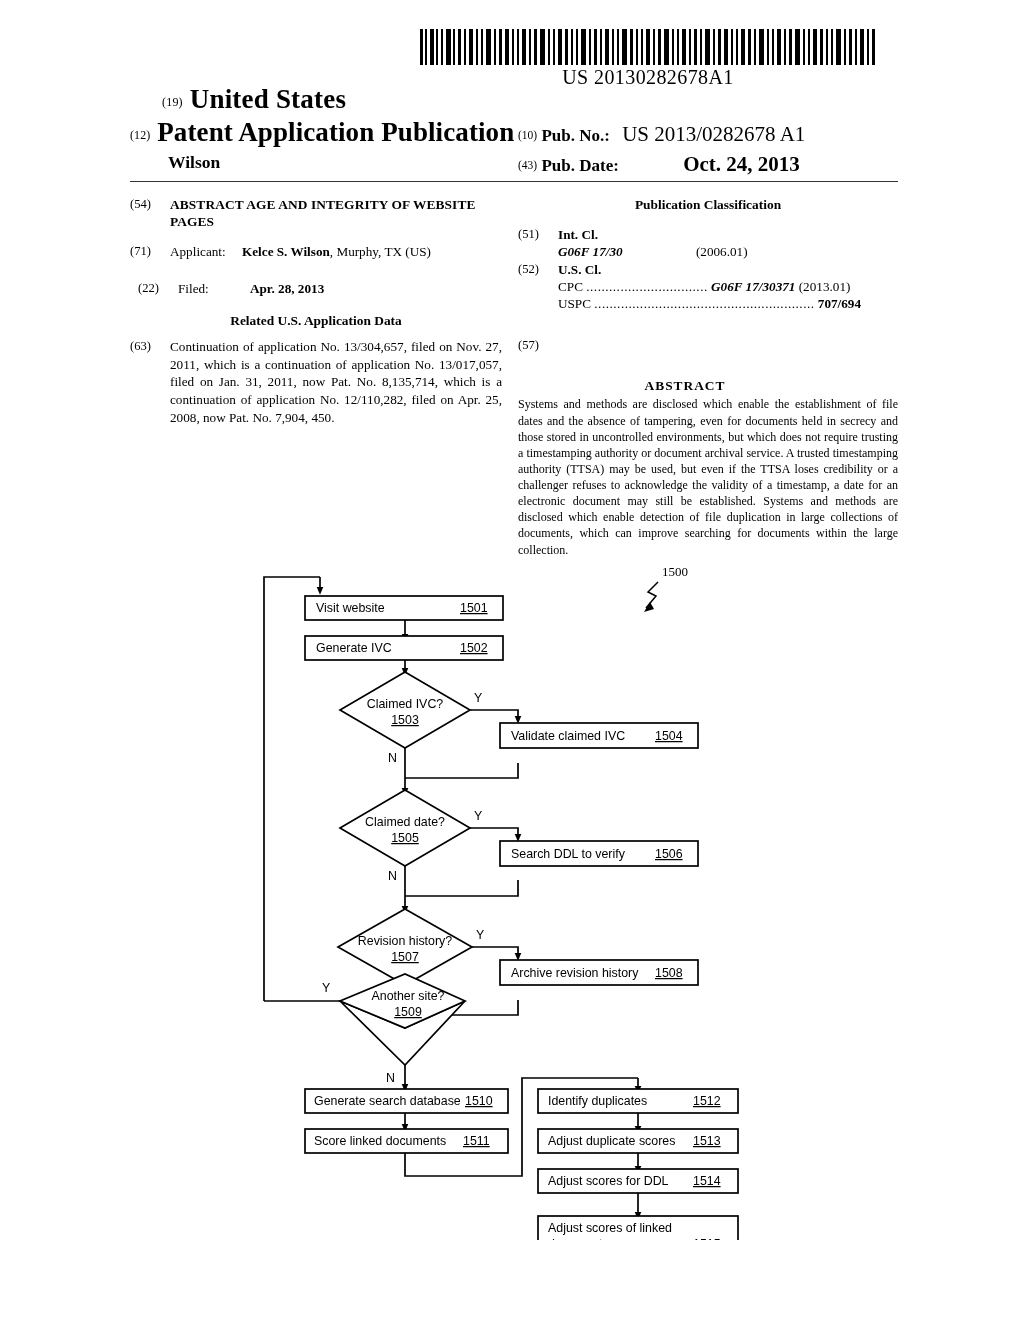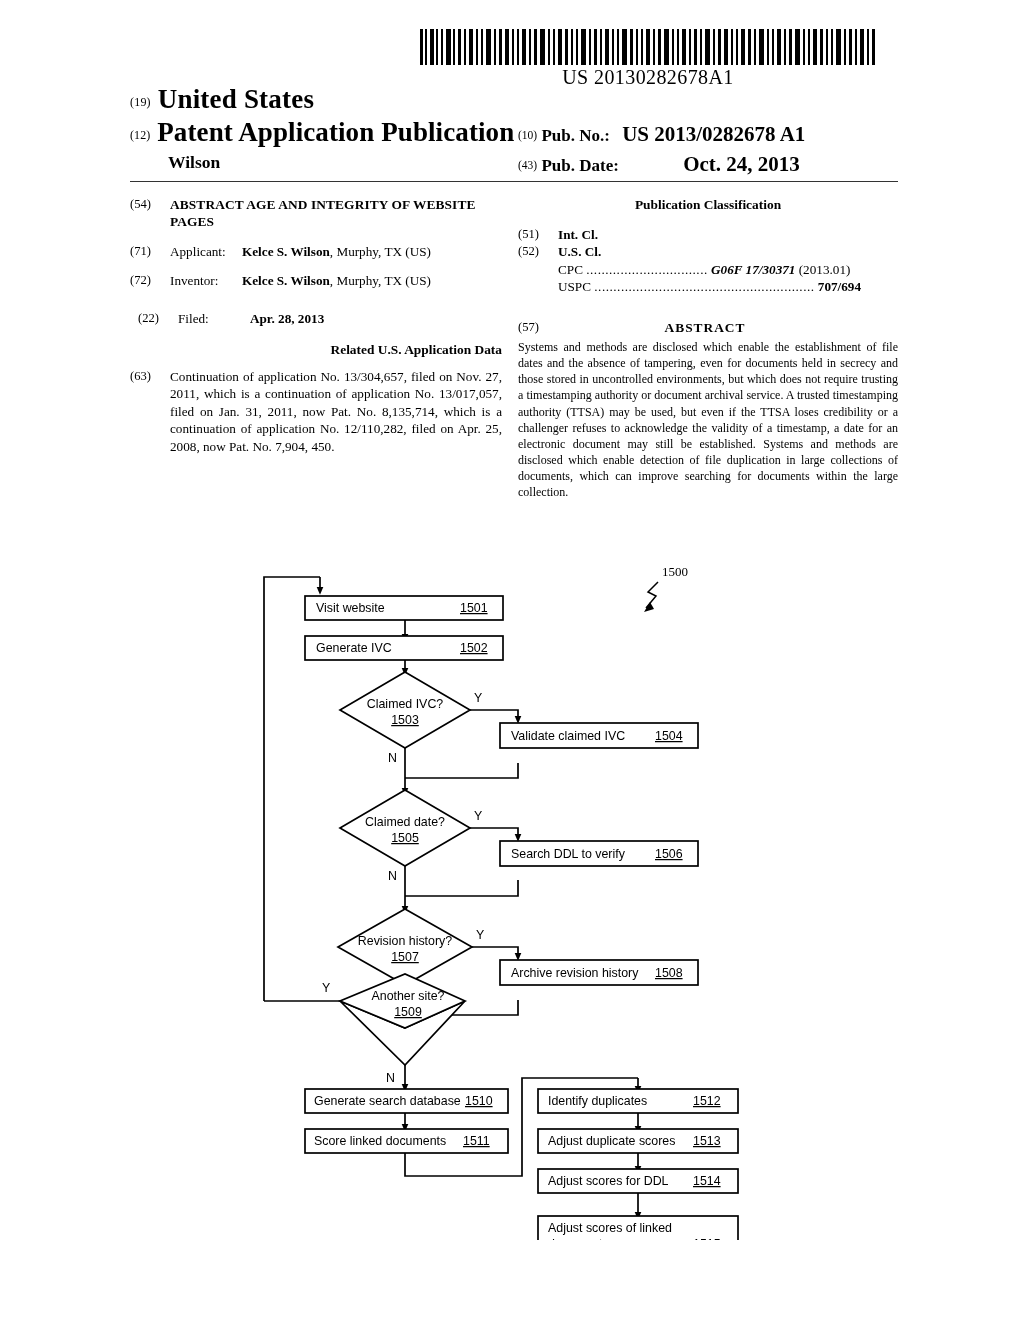--- a/index.html
+++ b/index.html
@@ -54,21 +54,21 @@
     font-family: "Liberation Serif", serif;
   }
   #line-united-states {
     position: absolute;
     left: 0;
     top: 0;
     font-weight: bold;
     font-size: 27px;
     letter-spacing: 0.2px;
   }
-  #line-united-states .kind-code { font-weight: normal; font-size: 12px; }
+  #line-united-states .kind-code { font-weight: normal; font-size: 12px; margin-left: 32px; }
   #line-pap {
     position: absolute;
     left: 0;
     top: 33px;
     font-weight: bold;
     font-size: 27px;
     letter-spacing: 0.1px;
   }
   #line-pap .kind-code { font-weight: normal; font-size: 12px; }
   #inventor-surname {
@@ -80,21 +80,21 @@
   }
   #pub-no-row {
     position: absolute;
     left: 388px;
     top: 38px;
     font-size: 17px;
     white-space: nowrap;
   }
   #pub-no-row .lbl { font-weight: bold; }
   #pub-no-row .val {
-    font-weight: bold;
+    font-weight: normal;
     font-size: 21px;
     margin-left: 8px;
     margin-top: 28px;
   }
   #pub-date-row {
     position: absolute;
     left: 388px;
     top: 68px;
     font-size: 17px;
     white-space: nowrap;
@@ -149,40 +149,41 @@
   .bold { font-weight: bold; }
   .bolditalic { font-weight: bold; font-style: italic; }
 
   #title-54 {
     font-weight: bold;
     font-size: 13.4px;
     letter-spacing: 0.1px;
     line-height: 1.3;
   }
   .section-heading {
-    text-align: right;
+    text-align: center;
     font-weight: bold;
     font-size: 13.4px;
     margin: 14px 0 9px 0;
   }
   #related-app-data-row .field-body {
     text-align: justify;
     line-height: 1.33;
   }
   #pub-classification-heading {
     text-align: center;
     font-weight: bold;
     font-size: 13.4px;
     margin-bottom: 12px;
   }
   .cls-line { white-space: nowrap; }
   .dots { letter-spacing: 0.5px; }
   #abstract-heading-row {
     display: flex;
     margin-bottom: 2px;
+    flex-direction: column;
   }
   #abstract-heading-row .field-tag { width: 40px; flex: 0 0 40px; }
   #abstract-heading {
     flex: 1 1 auto;
     text-align: center;
     font-weight: bold;
     font-size: 13.4px;
     letter-spacing: 1px;
     padding-right: 46px;
   }
@@ -345,26 +346,20 @@
     <div class="field-body" id="title-54">ABSTRACT AGE AND INTEGRITY OF WEBSITE PAGES</div>
   </div>
 
   <div class="field-row">
     <div class="field-tag">(71)</div>
     <div class="field-body">
       <span class="field-label">Applicant:</span><span class="bold">Kelce S. Wilson</span><span>, Murphy, TX (US)</span>
     </div>
   </div>
 
-  <div class="field-row">
-    <div class="field-tag">(72)</div>
-    <div class="field-body">
-      <span class="field-label">Inventor:</span><span class="bold">Kelce S. Wilson</span><span>, Murphy, TX (US)</span>
-    </div>
-  </div>
 
 
   <div class="field-row" style="margin-top:20px;margin-left:8px;">
     <div class="field-tag">(22)</div>
     <div class="field-body">
       <span class="field-label">Filed:</span><span class="bold">Apr. 28, 2013</span>
     </div>
   </div>
 
   <div class="section-heading">Related U.S. Application Data</div>
@@ -376,20 +371,24 @@
 </div>
 
 <div id="right-column">
 
   <div id="pub-classification-heading">Publication Classification</div>
 
   <div class="field-row" style="margin-bottom:0;">
     <div class="field-tag">(51)</div>
     <div class="field-body">
       <div class="bold">Int. Cl.</div>
+      <div class="cls-line">
+        <span class="bolditalic">G06F 17/30</span>
+        <span style="display:inline-block;width:70px;"></span><span>(2006.01)</span>
+      </div>
     </div>
   </div>
 
   <div class="field-row" style="margin-bottom:24px;">
     <div class="field-tag">(52)</div>
     <div class="field-body">
       <div class="bold">U.S. Cl.</div>
       <div class="cls-line">
         <span>CPC</span>
         <span class="dots">................................</span>

